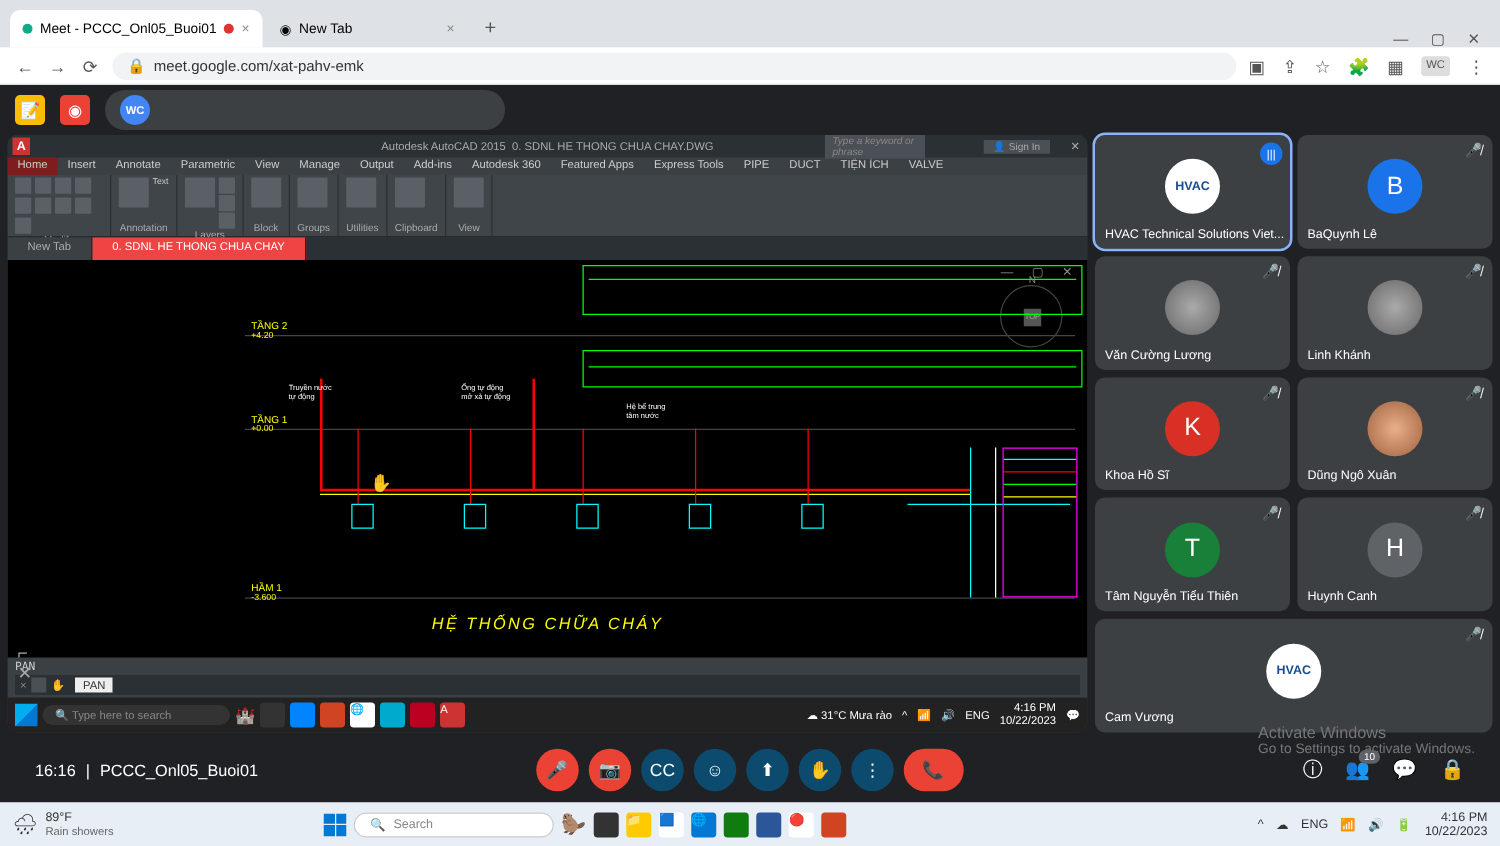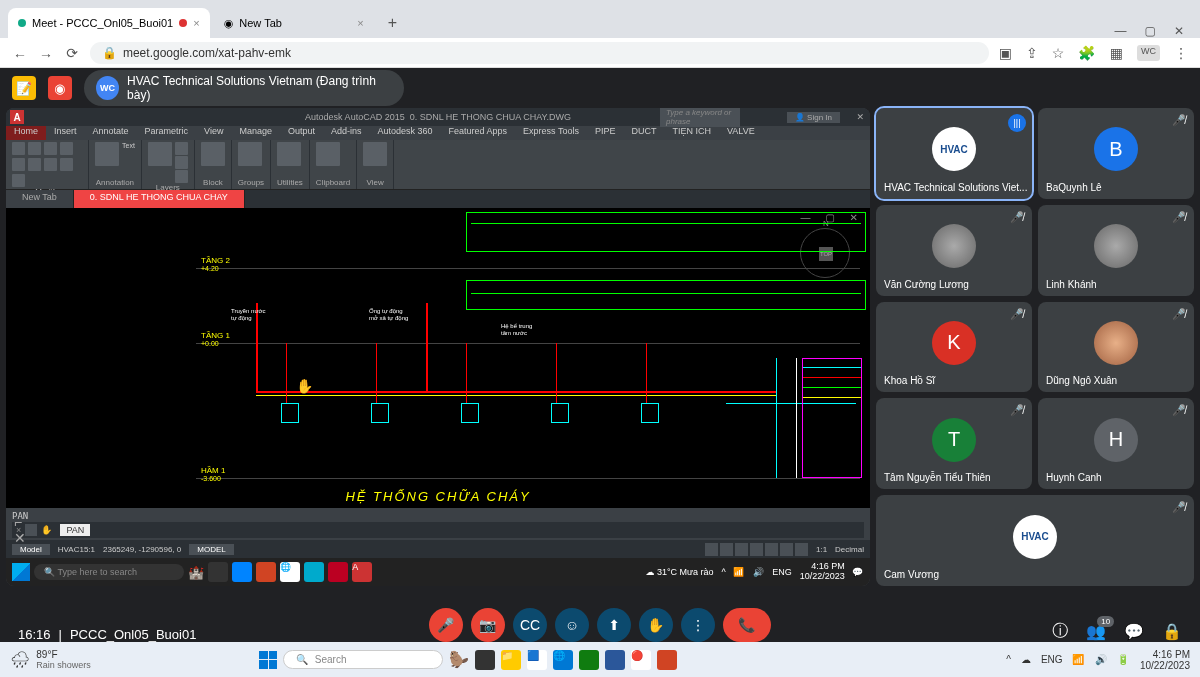--- a/index.html
+++ b/index.html
@@ -46,21 +46,21 @@
 .floor-lbl{position:absolute;left:195px;color:#ff0;font-size:8px}
 .floor-line{position:absolute;left:190px;right:10px;height:0;border-top:1px solid #444}
 .elev{display:block;color:#ff0;font-size:7px}
 .duct-rect{position:absolute;border:1px solid #0f0}
 .pipe-h{position:absolute;height:0;border-top:1px solid}
 .pipe-v{position:absolute;width:0;border-left:1px solid}
 .compass{position:absolute;top:20px;right:20px;width:50px;height:50px;border:1px solid #444;border-radius:50%}
 .compass::after{content:"N";position:absolute;top:-10px;left:22px;color:#888;font-size:8px}
 .compass .top{position:absolute;top:18px;left:18px;width:14px;height:14px;background:#555;font-size:6px;text-align:center;line-height:14px;color:#aaa}
 .win-btns{position:absolute;top:4px;right:6px;color:#888;font-size:10px;letter-spacing:6px}
-.title-txt{position:absolute;bottom:4px;left:50%;transform:translateX(-50%);color:#ff0;font-size:13px;letter-spacing:2px;font-style:italic}
+.title-txt{position:absolute;bottom:20px;left:50%;transform:translateX(-50%);color:#ff0;font-size:13px;letter-spacing:2px;font-style:italic}
 .txt-note{position:absolute;color:#fff;font-size:6px;line-height:1.1}
 .cmd-area{background:#3b4045;padding:2px 6px}
 .cmd-tool{height:16px;background:#2b3035;display:flex;align-items:center;gap:4px;padding:0 4px}
 .cmd-tool .ti{width:12px;height:12px;background:#4a5056}
 .cmd-pan{background:#eee;color:#333;padding:1px 6px;font-size:9px;margin-left:4px}
 .cmd-line{font-size:9px;color:#ccc;font-family:monospace;padding:1px 0}
 .ac-status{height:18px;background:#2b3035;display:flex;align-items:center;font-size:8px;color:#ccc;padding:0 6px;gap:8px}
 .model-tab{background:#4a5056;padding:1px 8px;color:#fff}
 .st-ics{display:flex;gap:2px;margin-left:auto}
 .st-ic{width:13px;height:13px;background:#4a5056}
@@ -71,21 +71,21 @@
 .participants{width:318px;display:flex;flex-direction:column;gap:6px}
 .p-row{display:flex;gap:6px;height:100px}
 .p-tile{flex:1;background:#3c4043;border-radius:8px;position:relative;display:flex;flex-direction:column;align-items:center;justify-content:center;color:#fff}
 .p-tile.active{outline:2px solid #8ab4f8}
 .p-tile.solo{width:156px;margin:0 auto}
 .p-av{width:44px;height:44px;border-radius:50%;display:flex;align-items:center;justify-content:center;font-size:20px;color:#fff;margin-top:-8px}
 .p-av.img{background:#888 radial-gradient(circle,#aaa,#666)}
 .p-name{position:absolute;bottom:6px;left:8px;font-size:10px}
 .p-mute{position:absolute;top:6px;right:6px;width:16px;height:16px;font-size:11px;color:#fff}
 .p-speak{position:absolute;top:6px;right:6px;width:18px;height:18px;background:#1a73e8;border-radius:50%;display:flex;align-items:center;justify-content:center;font-size:9px}
-.meet-bottom{height:52px;display:flex;align-items:flex-end;padding:0 18px;color:#fff;position:relative}
+.meet-bottom{height:52px;display:flex;align-items:center;padding:0 28px;color:#fff;position:relative}
 .mb-left{font-size:13px;display:flex;align-items:center;gap:8px}
 .mb-center{position:absolute;left:50%;transform:translateX(-50%);display:flex;gap:8px}
 .mb-btn{width:34px;height:34px;border-radius:50%;background:#0c4a6e;display:flex;align-items:center;justify-content:center;font-size:14px;color:#fff}
 .mb-btn.red{background:#ea4335}
 .mb-btn.end{background:#ea4335;width:48px;border-radius:18px}
 .mb-right{margin-left:auto;display:flex;gap:18px;font-size:16px;align-items:center}
 .badge{position:relative}
 .badge::after{content:attr(data-badge);position:absolute;top:-6px;right:-8px;background:#5f6368;color:#fff;font-size:8px;padding:1px 4px;border-radius:8px}
 .activate{position:absolute;right:20px;bottom:72px;color:#777;font-size:11px;text-align:left}
 .host-taskbar{height:35px;background:#e8eef6;display:flex;align-items:center;padding:0 10px;gap:8px;font-size:10px;color:#333}
@@ -139,21 +139,20 @@
 </div>
 
 <div class="meet-body">
   <div class="meet-head">
     <div class="hico y">📝</div>
     <div class="hico r">◉</div>
     <div style="flex:1;display:flex;align-items:center;gap:8px;background:#3c4043;border-radius:18px;padding:4px 12px;max-width:320px">
       <div class="hico b">
           <span>WC</span>
         </div>
-      <span class="presenter">HVAC Technical Solutions Vietnam (Đang trình bày)</span>
     </div>
   </div>
 
   <div class="meet-main">
 
     <div class="share-view">
       <div class="autocad">
 
         <div class="ac-title">
           <div class="a-logo">A</div>
@@ -311,37 +310,20 @@
         <div class="cmd-area">
           <div class="cmd-line">PAN</div>
           <div class="cmd-tool">
             <span style="color:#888">×</span>
             <div class="ti"></div>
             <span>✋</span>
             <div class="cmd-pan">PAN</div>
           </div>
         </div>
 
-        <div class="ac-status">
-          <span class="model-tab">Model</span>
-          <span>HVAC15:1</span>
-          <span>2365249, -1290596, 0</span>
-          <span class="model-tab">MODEL</span>
-          <div class="st-ics">
-            <div class="st-ic"></div>
-              <div class="st-ic"></div>
-              <div class="st-ic"></div>
-              <div class="st-ic"></div>
-              <div class="st-ic"></div>
-              <div class="st-ic"></div>
-              <div class="st-ic"></div>
-          </div>
-          <span>1:1</span>
-          <span>Decimal</span>
-        </div>
 
         <div class="win-taskbar">
           <div class="wstart"></div>
           <div class="wsearch">🔍 <span>Type here to search</span></div>
           <div style="font-size:13px">🏰</div>
           <div class="wic" style="background:#333"></div>
           <div class="wic" style="background:#0084ff"></div>
           <div class="wic" style="background:#d04423"></div>
           <div class="wic" style="background:#fff">🌐</div>
           <div class="wic" style="background:#0ac"></div>
@@ -413,20 +395,24 @@
       <div class="p-row">
         <div class="p-tile solo">
           <div class="p-av" style="background:#fff;color:#1a4d8f;font-size:10px;font-weight:bold">HVAC</div>
           <div class="p-mute">🎤̸</div>
           <div class="p-name">Cam Vương</div>
         </div>
       </div>
     </div>
   </div>
 
+  <div class="activate">
+    <div style="font-size:13px">Activate Windows</div>
+    <div>Go to Settings to activate Windows.</div>
+  </div>
 
   <div class="meet-bottom">
     <div class="mb-left">
       <span>16:16</span>
       <span>|</span>
       <span>PCCC_Onl05_Buoi01</span>
     </div>
     <div class="mb-center">
       <div class="mb-btn red">🎤</div>
       <div class="mb-btn red">📷</div>

